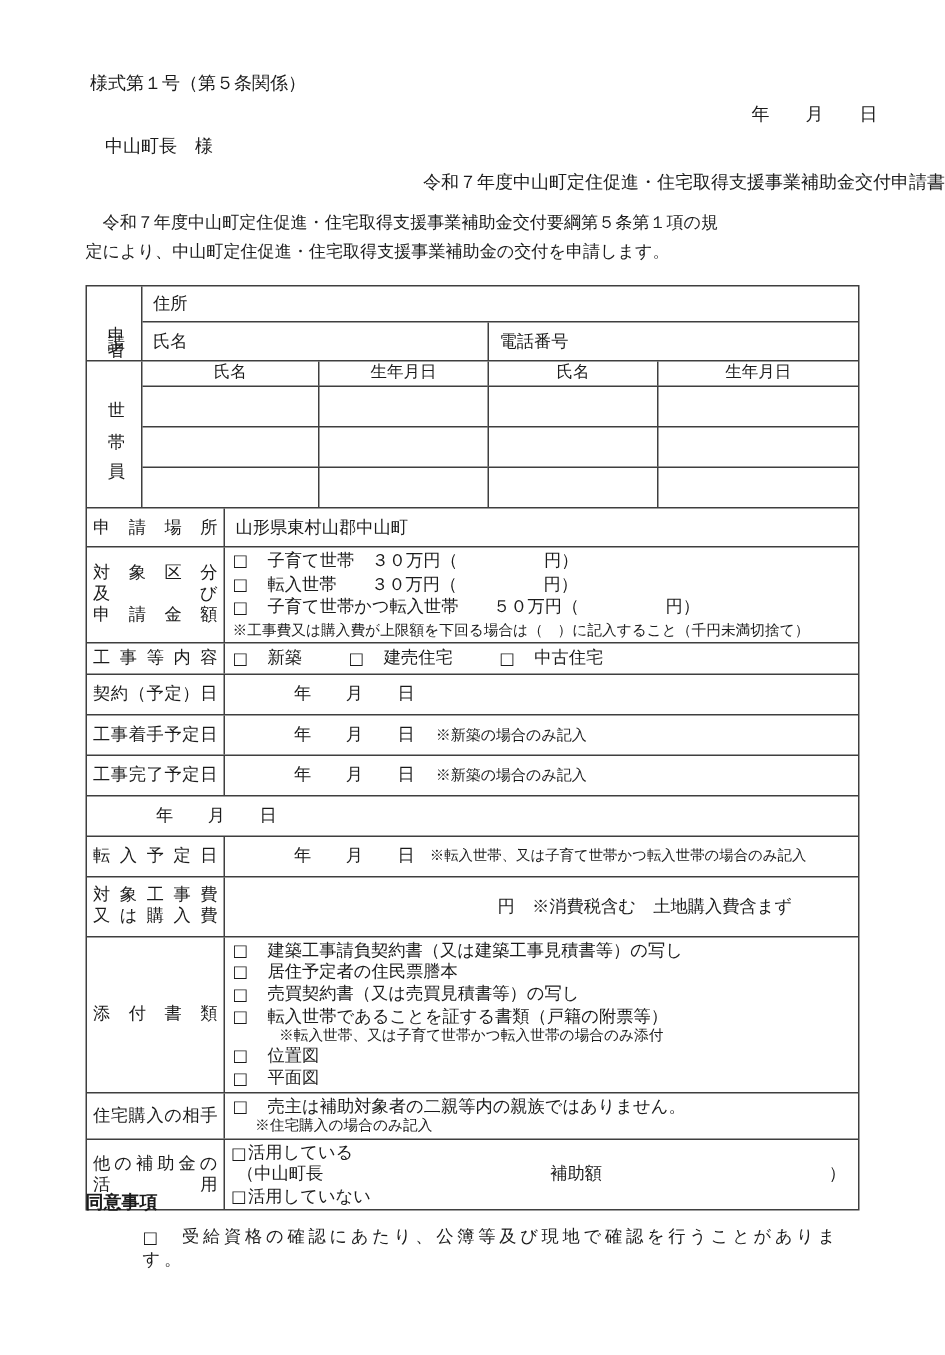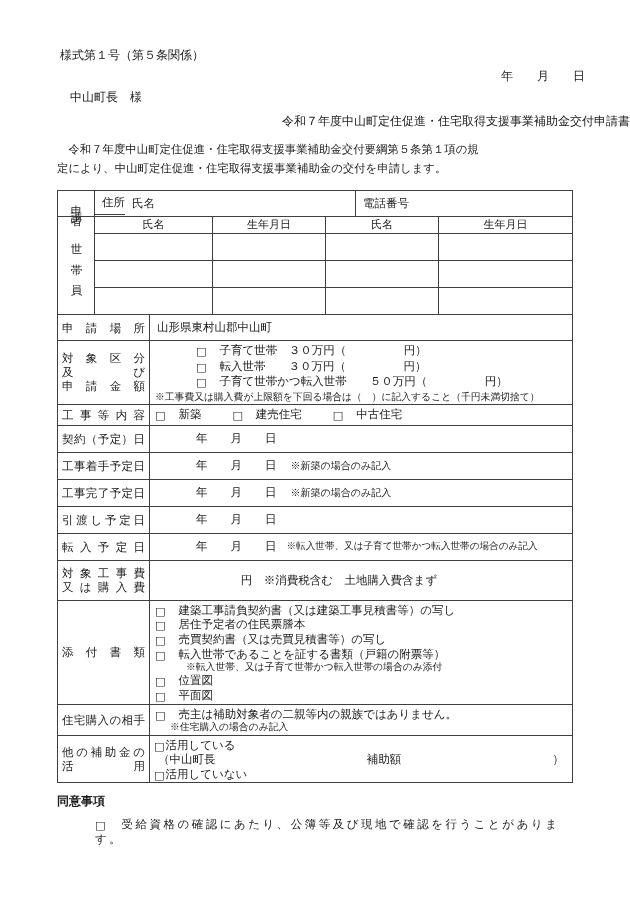--- a/index.html
+++ b/index.html
@@ -38,21 +38,21 @@
   .sec, .trow{ display:flex; align-items:stretch; }
   
   .vwrap{
     flex:0 0 37px; border-right:1px solid var(--bc);
     display:flex; align-items:center; justify-content:center;
   }
   .vtext{ writing-mode:vertical-rl; text-orientation:upright; }
   .sec-applicant .vtext{ letter-spacing:5px; }
   .sec-household .vtext{ letter-spacing:21px; }
   
-  .sec-applicant .sec-body{ flex:1; display:flex; }
+  .sec-applicant .sec-body{ flex:1; display:flex; flex-direction:column; }
   .cell-addr{ height:24px; border-bottom:1px solid var(--bc); display:flex; align-items:center; padding-left:7px; }
   .split{ display:flex; height:25px; }
   .cell-name{ flex:0 0 230px; display:flex; align-items:center; padding-left:7px; }
   .cell-phone{ flex:1; border-left:1px solid var(--bc); display:flex; align-items:center; padding-left:7px; }
   
   .mgrid{ flex:1; display:grid; grid-template-columns:117px 113px 113px 1fr; }
   .mh{ height:16px; line-height:15px; text-align:center; font-size:11px; }
   .mc{ height:27px; border-top:1px solid var(--bc); }
   .cL{ border-left:1px solid var(--bc); }
   
@@ -64,30 +64,30 @@
   .hlabel div{ text-align:justify; text-align-last:justify; line-height:14px; }
   .tval{ flex:1; display:flex; align-items:center; }
   .r-place{ height:26px; }
   .r-place .tval{ padding-left:7px; }
   .r-construction{ height:21px; }
   .r-date{ height:27px; }
   .tval-date{ padding-left:46px; }
   .tval-list{ display:block; padding:2px 0 1px 0; }
   
   .cb{ display:inline-block; font-family:"DejaVu Sans",sans-serif; font-size:11px; line-height:1; transform:translateY(0.5px); }
-  .opt{ line-height:15.5px; padding-left:5px;margin-left:41px; }
+  .opt{ line-height:15.5px; padding-left:5px; }
   .opt .cb{ margin-right:13px; }
   .note-s{ font-size:9.8px; color:var(--tc); }
   .cat-note{ line-height:13px; padding-left:5px; }
   .cgroup{ margin-right:26px; padding-left:5px; }
   .cgroup .cb{ margin-right:13px; }
   .date-note{ font-size:10px; margin-left:14px; }
   .date-note-long{ font-size:9.6px; margin-left:10px; }
   .r-cost{ height:40px; }
-  .r-cost .tval{ justify-content:center; padding-right:44px; }
+  .r-cost .tval{ justify-content:flex-end; padding-right:44px; }
   .att-item{ line-height:14.7px; padding-left:5px; }
   .att-item .cb{ margin-right:13px; }
   .att-note{ line-height:12px; margin-left:36px; }
   .seller-opt{ line-height:14.5px; padding-left:5px; }
   .seller-opt .cb{ margin-right:13px; }
   .seller-note{ line-height:12.5px; margin-left:20px; }
   .os-line{ line-height:14.4px; padding-left:4px; }
   .os-line .cb{ margin-right:1px; }
   .os-detail{ display:flex; justify-content:space-between; line-height:14.4px; padding:0 8px 0 8px; }
   
@@ -216,23 +216,20 @@
       <div class="hlabel">
         <div>工事完了予定日</div>
       </div>
       <div class="tval tval-date">
         <span>年　　月　　日</span>
         <span class="date-note">※新築の場合のみ記入</span>
       </div>
     </div>
 
     <div class="trow r-date">
-      <div class="hlabel">
-        <div>引渡し予定日</div>
-      </div>
       <div class="tval tval-date">
         <span>年　　月　　日</span>
       </div>
     </div>
 
     <div class="trow r-date">
       <div class="hlabel">
         <div>転入予定日</div>
       </div>
       <div class="tval tval-date">

